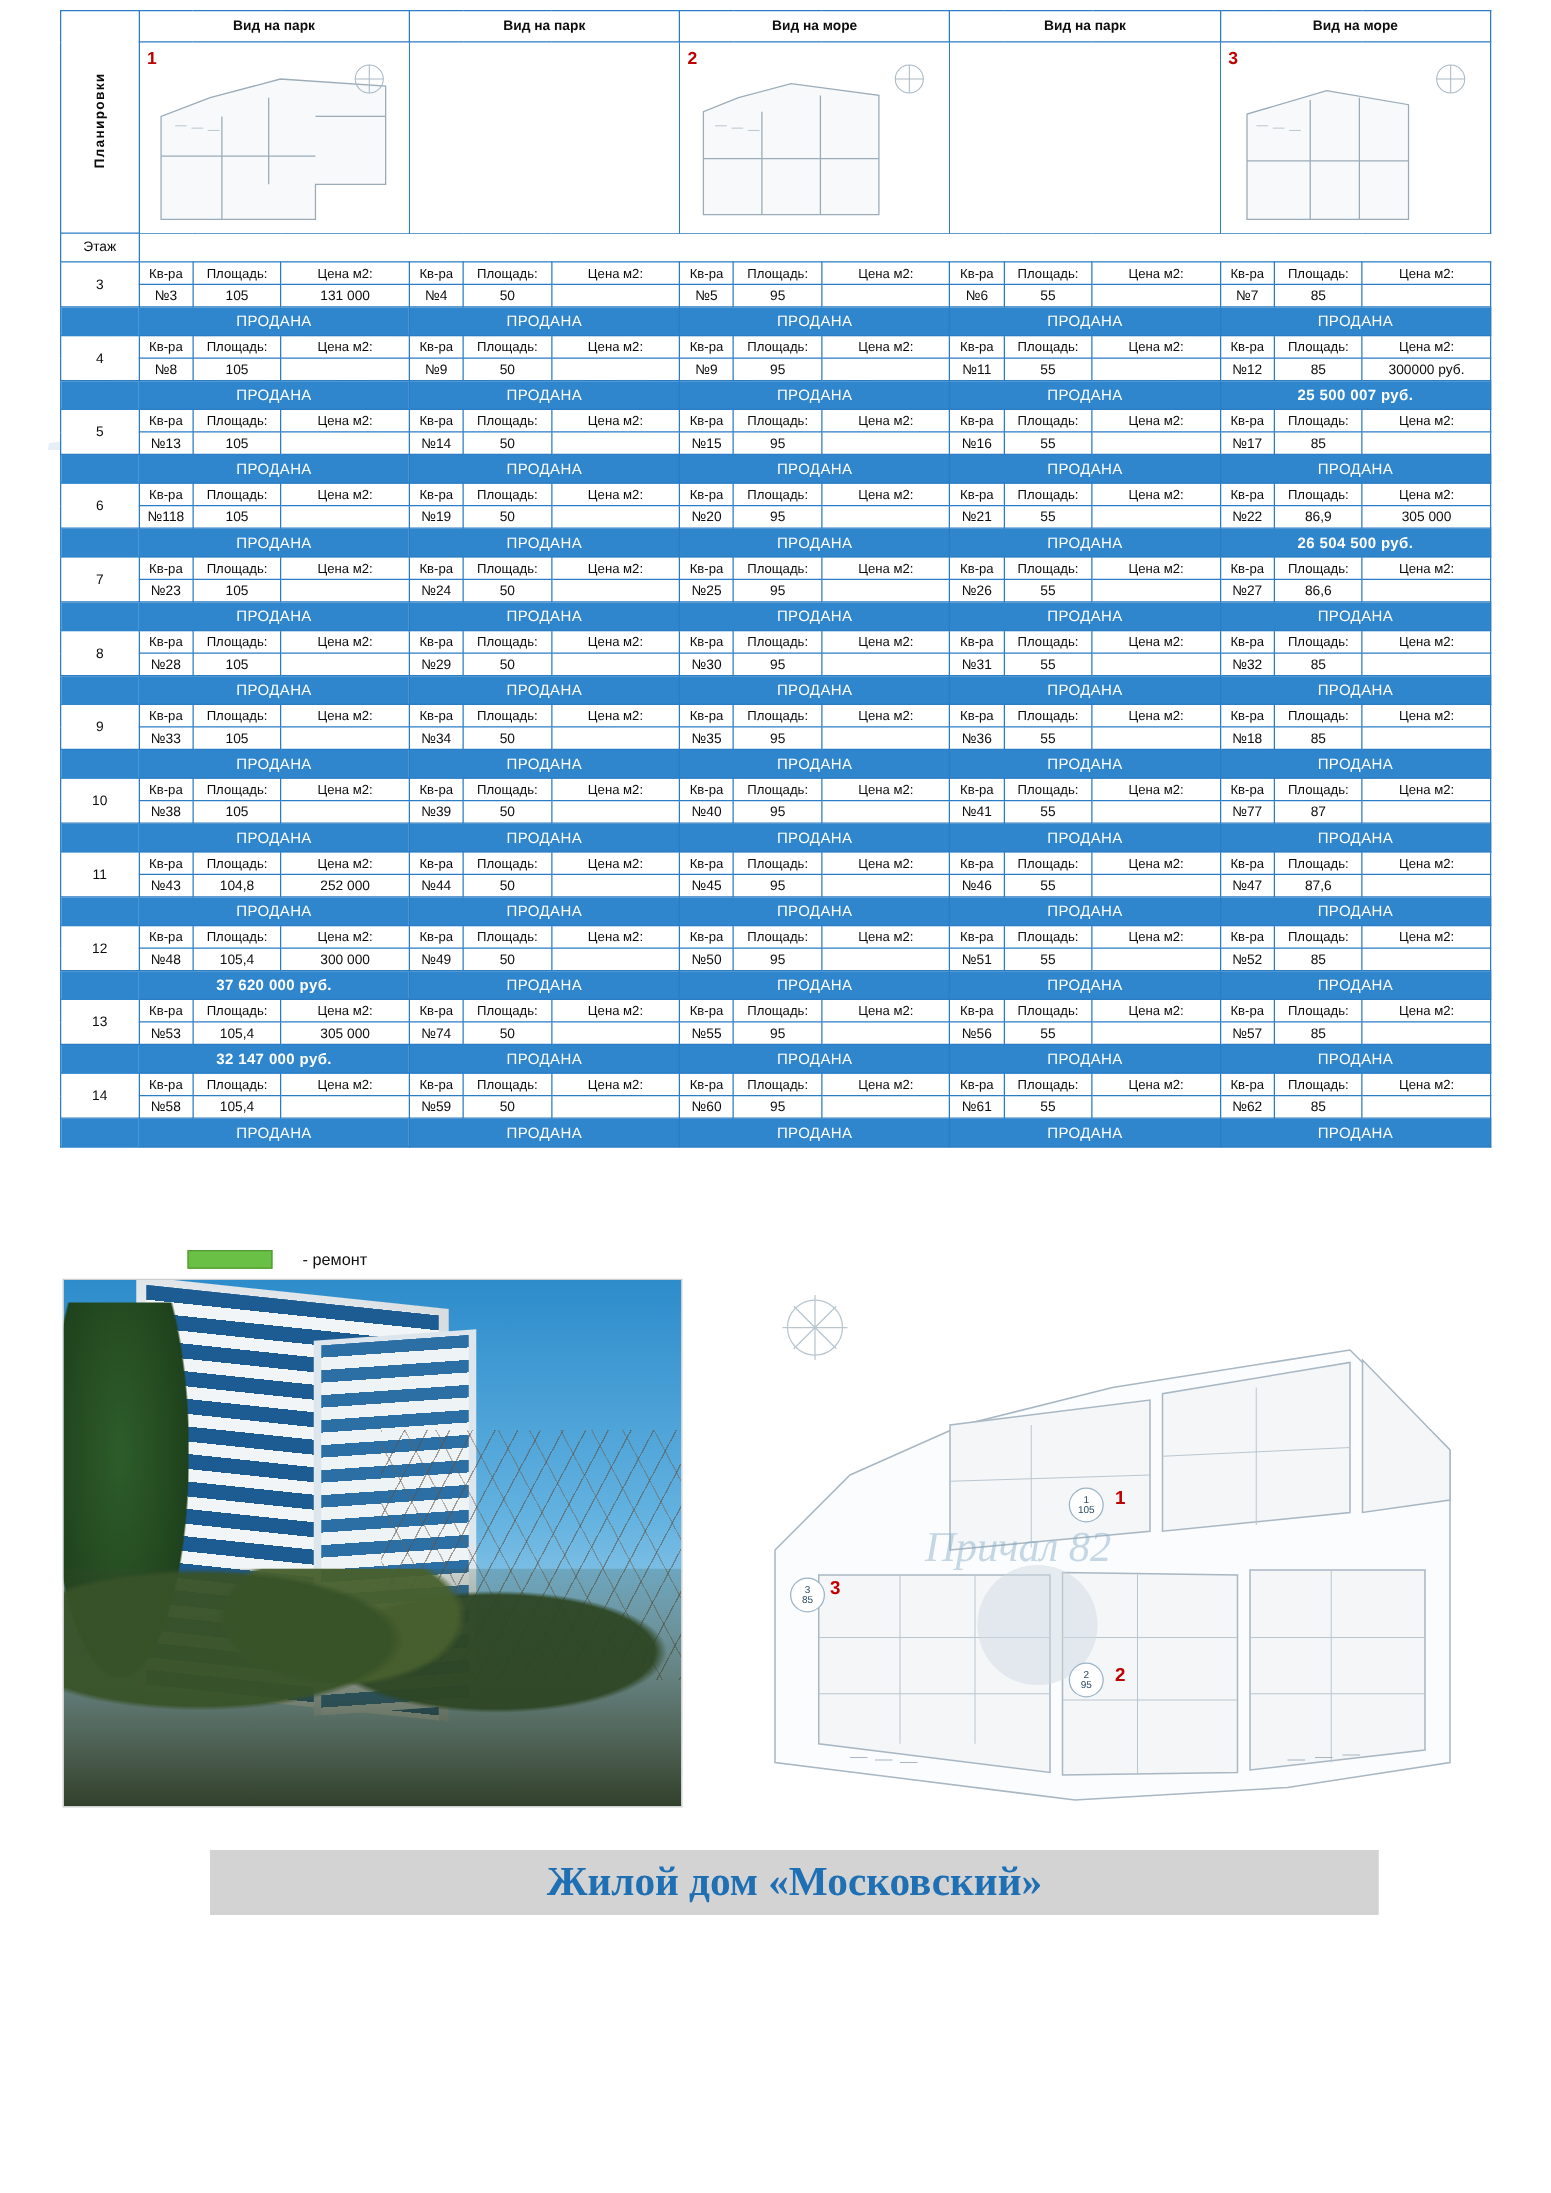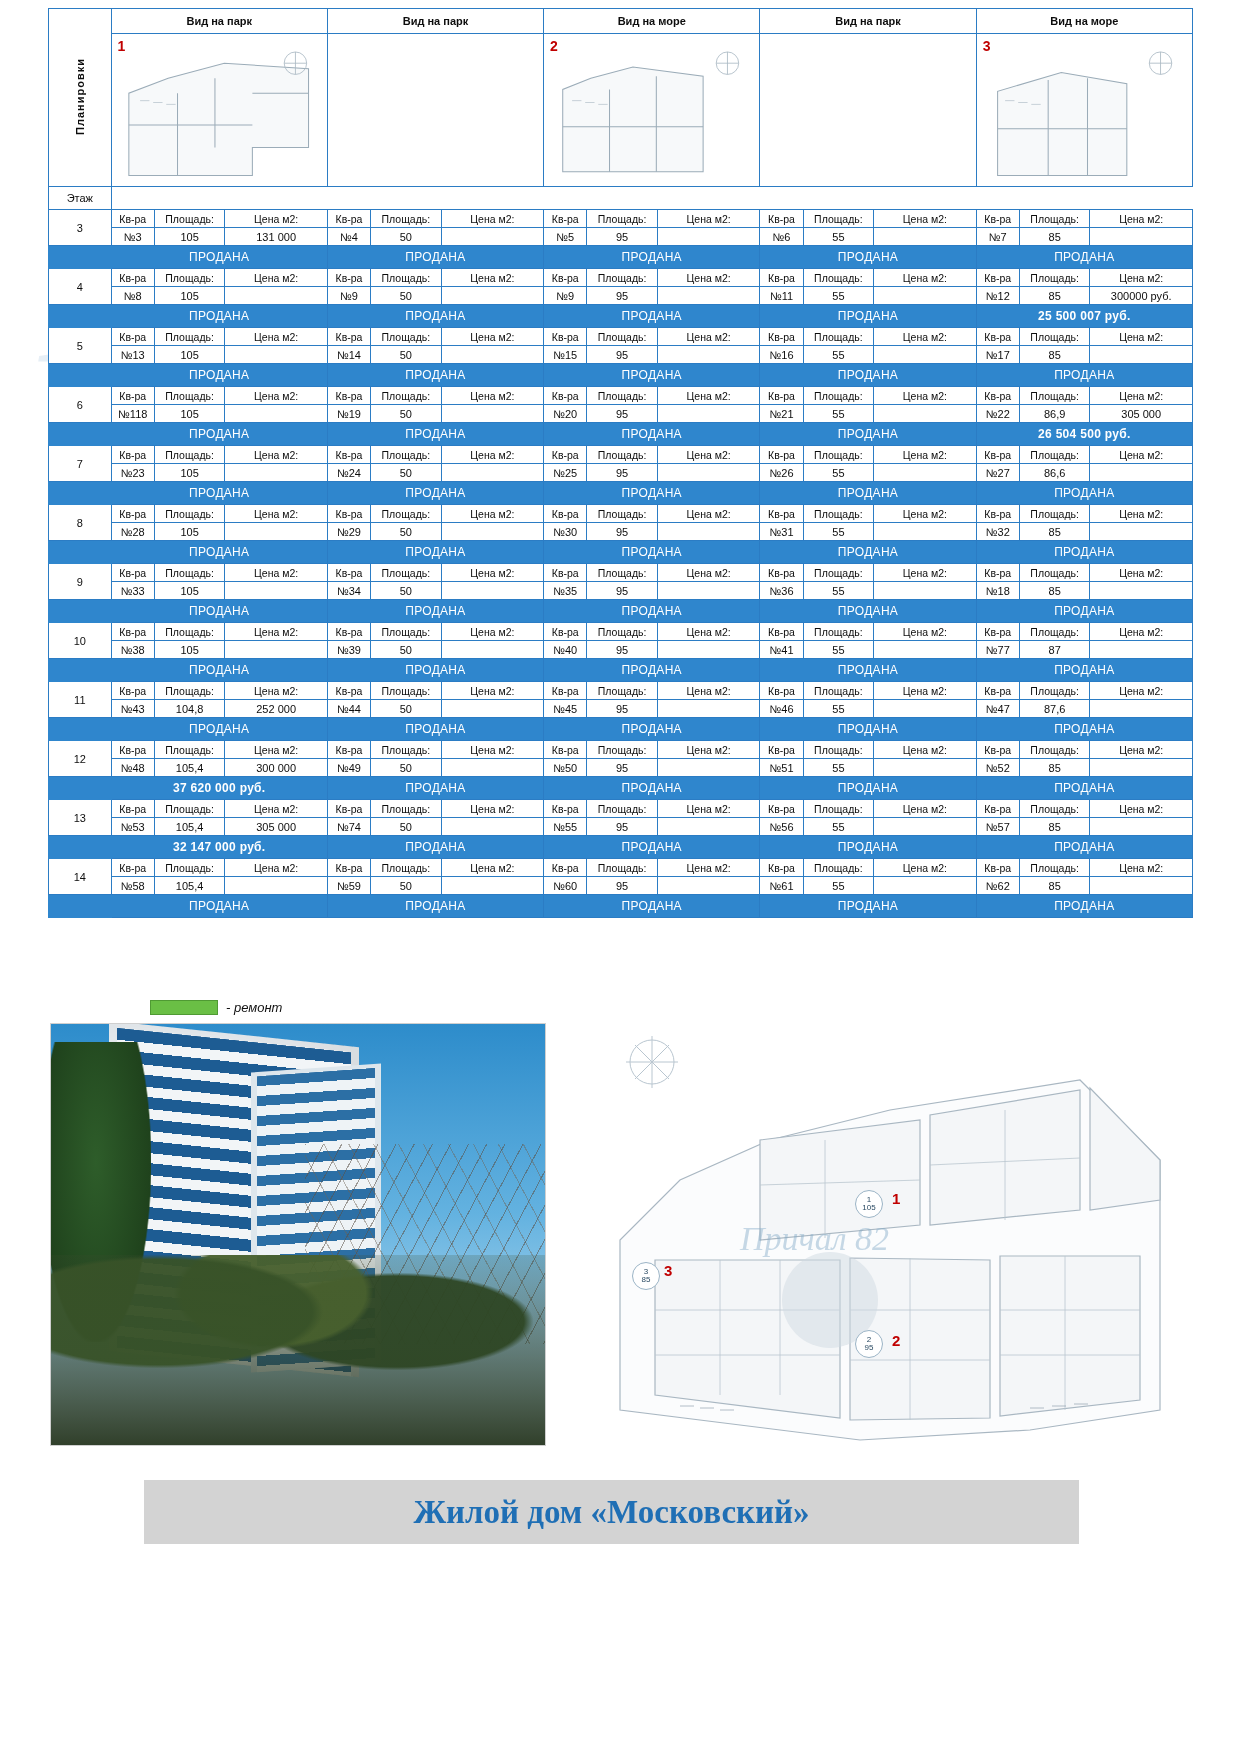--- a/index.html
+++ b/index.html
@@ -130,23 +130,22 @@
     font-size: 17px;
   }
 
   
   .legend {
     position: absolute;
     left: 150px;
     top: 1000px;
     display: flex;
     align-items: center;
-    gap: 8px;
+    gap: 24px;
     z-index: 12;
-    font-style: italic;
   }
   .legend-swatch {
     width: 66px;
     height: 13px;
     background: #6abf45;
     border: 1px solid #4f9a33;
   }
   .legend-text {
     font-size: 13px;
     color: #111;
@@ -271,24 +270,24 @@
     display: flex;
     flex-direction: column;
     align-items: center;
     justify-content: center;
     line-height: 1.05;
   }
 
   
   .footer {
     position: absolute;
-    left: 144px;
+    left: 168px;
     top: 1480px;
     width: 935px;
-    height: 64px;
+    height: 52px;
     background: #d3d3d3;
     display: flex;
     align-items: center;
     justify-content: center;
     z-index: 12;
   }
   .footer-title {
     font-family: "Liberation Serif", serif;
     font-weight: bold;
     font-size: 33px;

